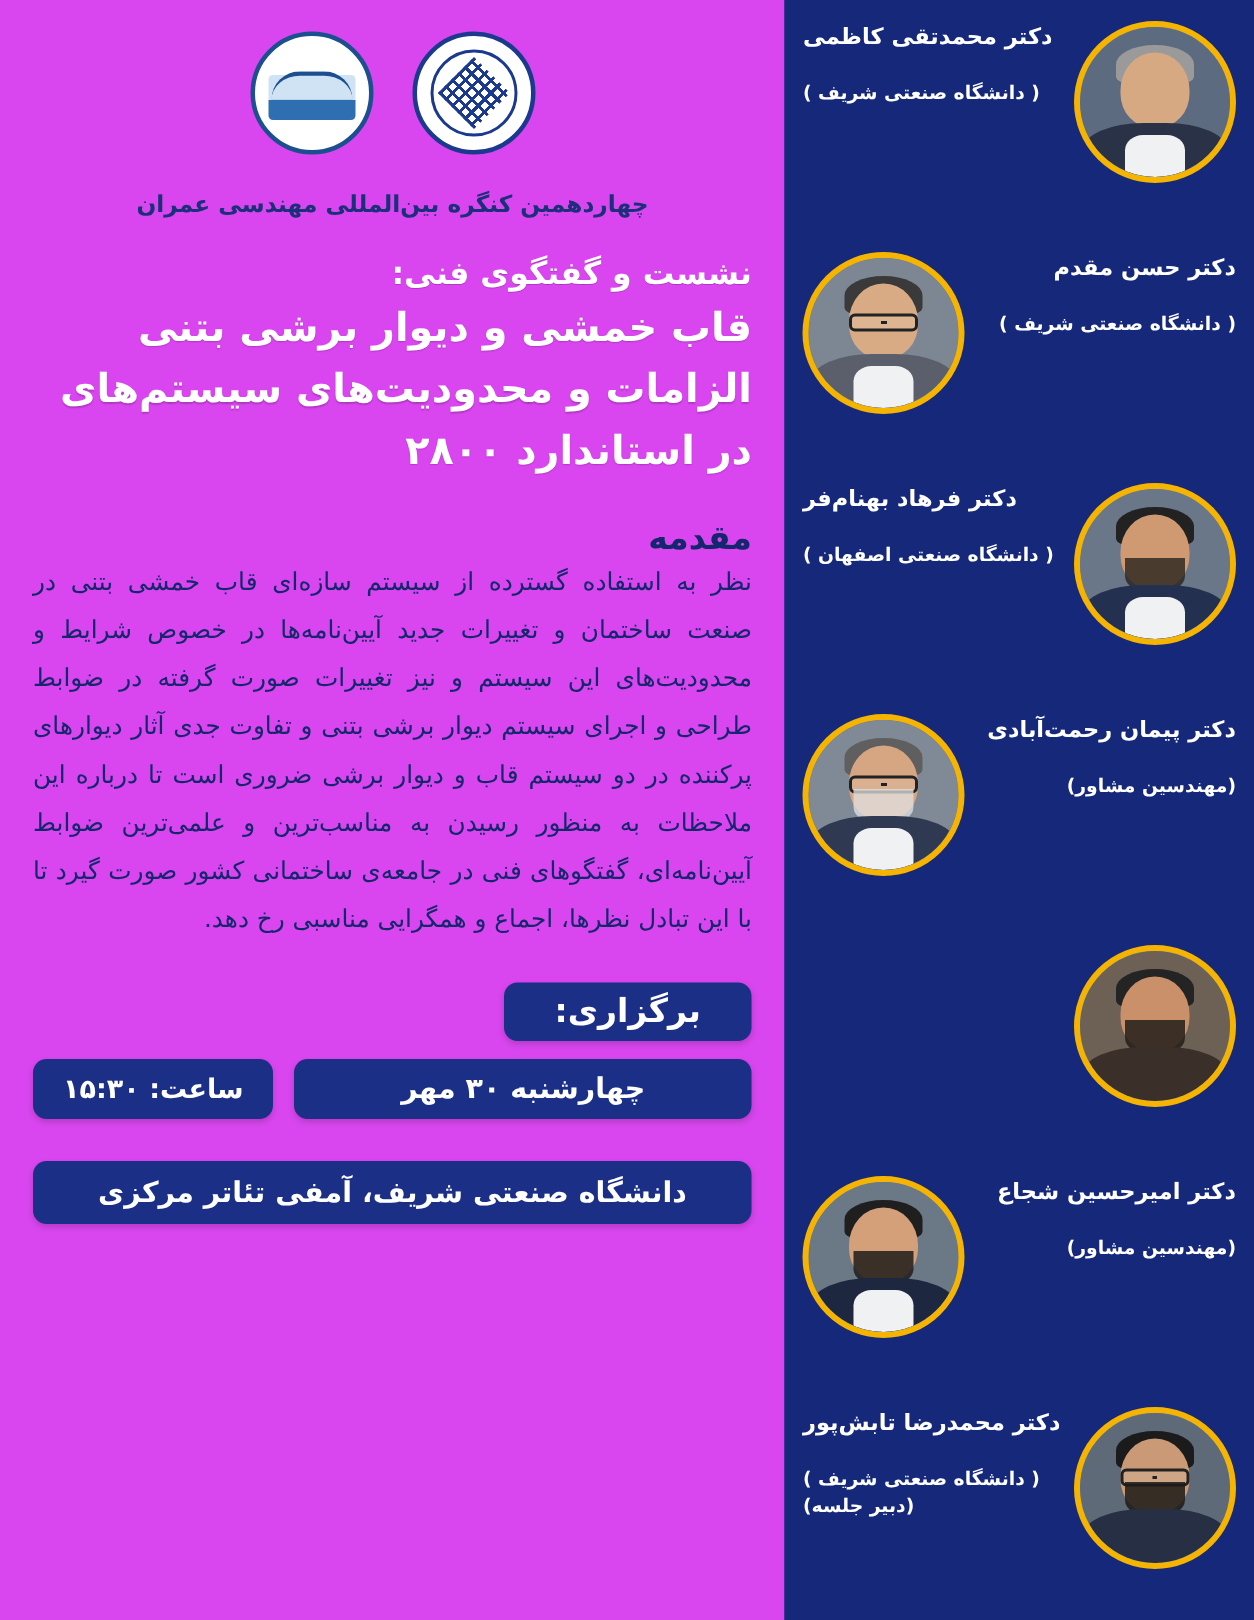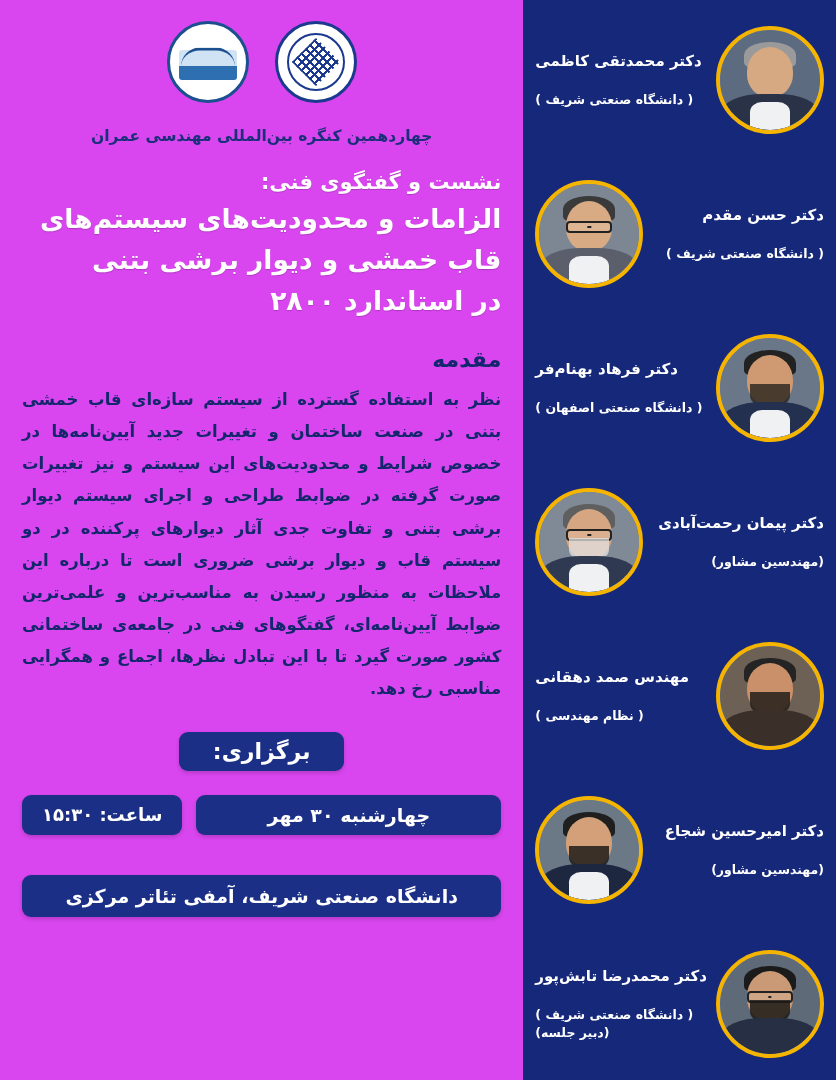--- a/index.html
+++ b/index.html
@@ -130,35 +130,34 @@
     font-weight: bold;
     text-align: right;
     width: 100%;
     margin-top: 26px;
     letter-spacing: 1px;
   }
 
   .body-text {
     color: #14276d;
     font-size: 16.5px;
-    font-weight: bold;
+    font-weight: normal;
     line-height: 1.95;
     text-align: justify;
     text-align-last: right;
     width: 100%;
-    margin-top: 12px;
   }
 
   .event-block {
     width: 100%;
     margin-top: 26px;
     display: flex;
     flex-direction: column;
-    align-items: center;
-    gap: 24px;
+    align-items: flex-start;
+    gap: 12px;
   }
   .chip {
     background: #1b2f86;
     color: #ffffff;
     font-weight: bold;
     border-radius: 9px;
     display: flex;
     align-items: center;
     justify-content: center;
     box-shadow: 0 2px 4px rgba(0,0,0,0.18);
@@ -190,21 +189,20 @@
     background: #16287a;
     position: relative;
     padding: 14px 8px 10px 8px;
     display: flex;
     flex-direction: column;
     justify-content: space-between;
   }
   .speaker {
     display: flex;
     flex-direction: row;
-    align-items: center;
     gap: 9px;
     height: 132px;
     padding: 0 4px;
   }
   .speaker:nth-child(even) { flex-direction: row-reverse; }
 
   .photo-frame {
     width: 108px;
     height: 108px;
     border-radius: 50%;
@@ -330,22 +328,22 @@
     <div class="logos">
       <div class="logo logo-sharif"></div>
       <div class="logo logo-congress"></div>
     </div>
 
     <div class="congress-line">چهاردهمین کنگره بین‌المللی مهندسی عمران</div>
 
     <div class="session-kicker">نشست و گفتگوی فنی:</div>
 
     <div class="session-title">
+      <span class="ln">قاب خمشی و دیوار برشی بتنی</span>
       <span class="ln">الزامات و محدودیت‌های سیستم‌های</span>
-      <span class="ln">قاب خمشی و دیوار برشی بتنی</span>
       <span class="ln">در استاندارد ۲۸۰۰</span>
     </div>
 
     <div class="section-heading">مقدمه</div>
 
     <div class="body-text">نظر به استفاده گسترده از سیستم سازه‌ای قاب خمشی بتنی در صنعت ساختمان و تغییرات جدید آیین‌نامه‌ها در خصوص شرایط و محدودیت‌های این سیستم و نیز تغییرات صورت گرفته در ضوابط طراحی و اجرای سیستم دیوار برشی بتنی و تفاوت جدی آثار دیوارهای پرکننده در دو سیستم قاب و دیوار برشی ضروری است تا درباره این ملاحظات به منظور رسیدن به مناسب‌ترین و علمی‌ترین ضوابط آیین‌نامه‌ای، گفتگوهای فنی در جامعه‌ی ساختمانی کشور صورت گیرد تا با این تبادل نظرها، اجماع و همگرایی مناسبی رخ دهد.</div>
 
     <div class="event-block">
       <div class="chip chip-holding">برگزاری:</div>
       <div class="chip-row">
@@ -430,24 +428,20 @@
     <div class="speaker">
       <div class="photo-frame">
         <div class="photo-inner">
           <div class="pbg" style="background:#6d6156"></div>
           <div class="phair" style="background:#242424"></div>
           <div class="phead" style="background:#c9906a"></div>
           <div class="pbeard" style="background:rgba(35,30,25,0.85)"></div>
           <div class="pbody" style="background:#3b2f2a"></div>
         </div>
       </div>
-      <div class="speaker-text">
-        <div class="sp-name">مهندس صمد دهقانی</div>
-        <div class="sp-aff">( نظام مهندسی )</div>
-      </div>
     </div>
 
     <div class="speaker">
       <div class="photo-frame">
         <div class="photo-inner">
           <div class="pbg" style="background:#6b7886"></div>
           <div class="phair" style="background:#1f1f1f"></div>
           <div class="phead" style="background:#d4a07a"></div>
           <div class="pbeard" style="background:rgba(30,28,26,0.85)"></div>
           <div class="pbody" style="background:#1d2740"></div>

